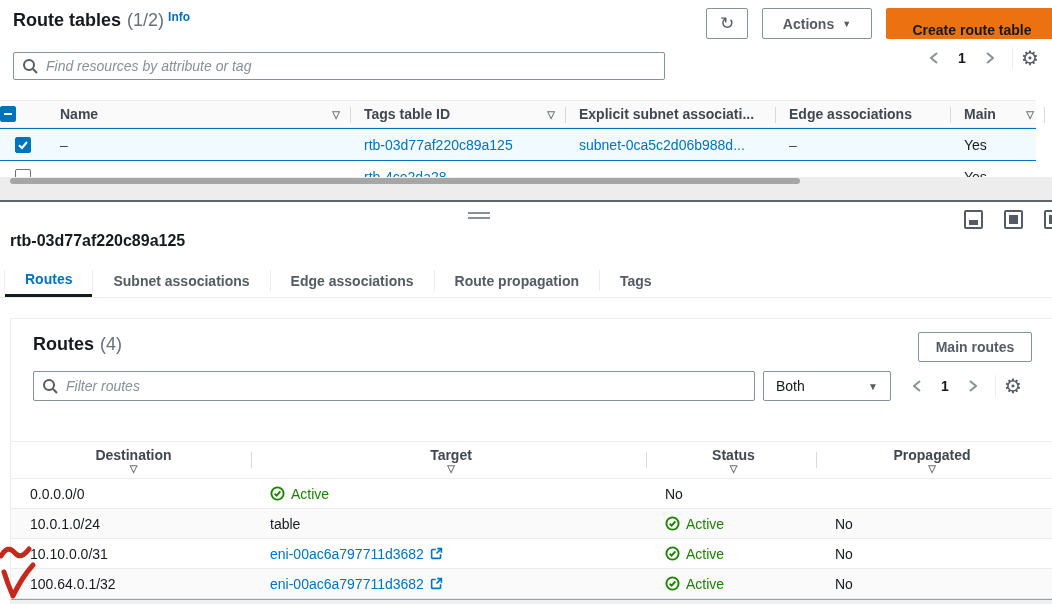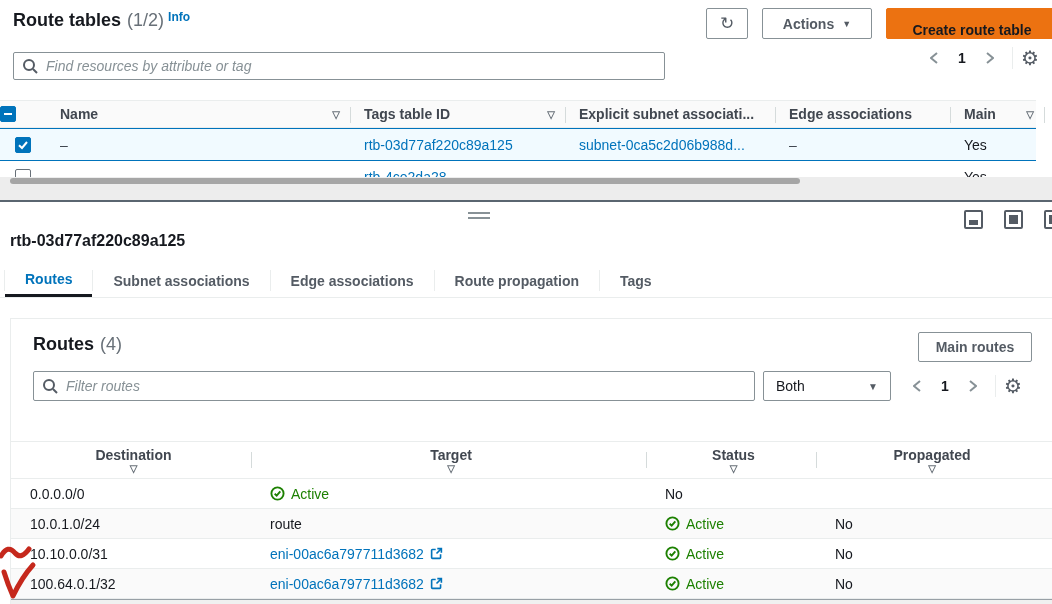--- a/index.html
+++ b/index.html
@@ -310,21 +310,21 @@
           <circle cx="8" cy="8" r="6.5" fill="none" stroke="#1d8102" stroke-width="2"></circle>
           <path d="M5 8.3 L7.1 10.3 L11 5.7" fill="none" stroke="#1d8102" stroke-width="2"></path>
         </svg>
         <span class="status-text">Active</span>
       </div>
       <div class="cell">No</div>
     </div>
 
     <div class="routes-row stripe" style="top:190px;">
       <div class="cell">10.0.1.0/24</div>
-      <div class="cell">route</div>
+      <div class="cell">table</div>
       <div class="cell">
         <svg width="15" height="15" viewBox="0 0 16 16">
           <circle cx="8" cy="8" r="6.5" fill="none" stroke="#1d8102" stroke-width="2"></circle>
           <path d="M5 8.3 L7.1 10.3 L11 5.7" fill="none" stroke="#1d8102" stroke-width="2"></path>
         </svg>
         <span class="status-text">Active</span>
       </div>
       <div class="cell">No</div>
     </div>
 

